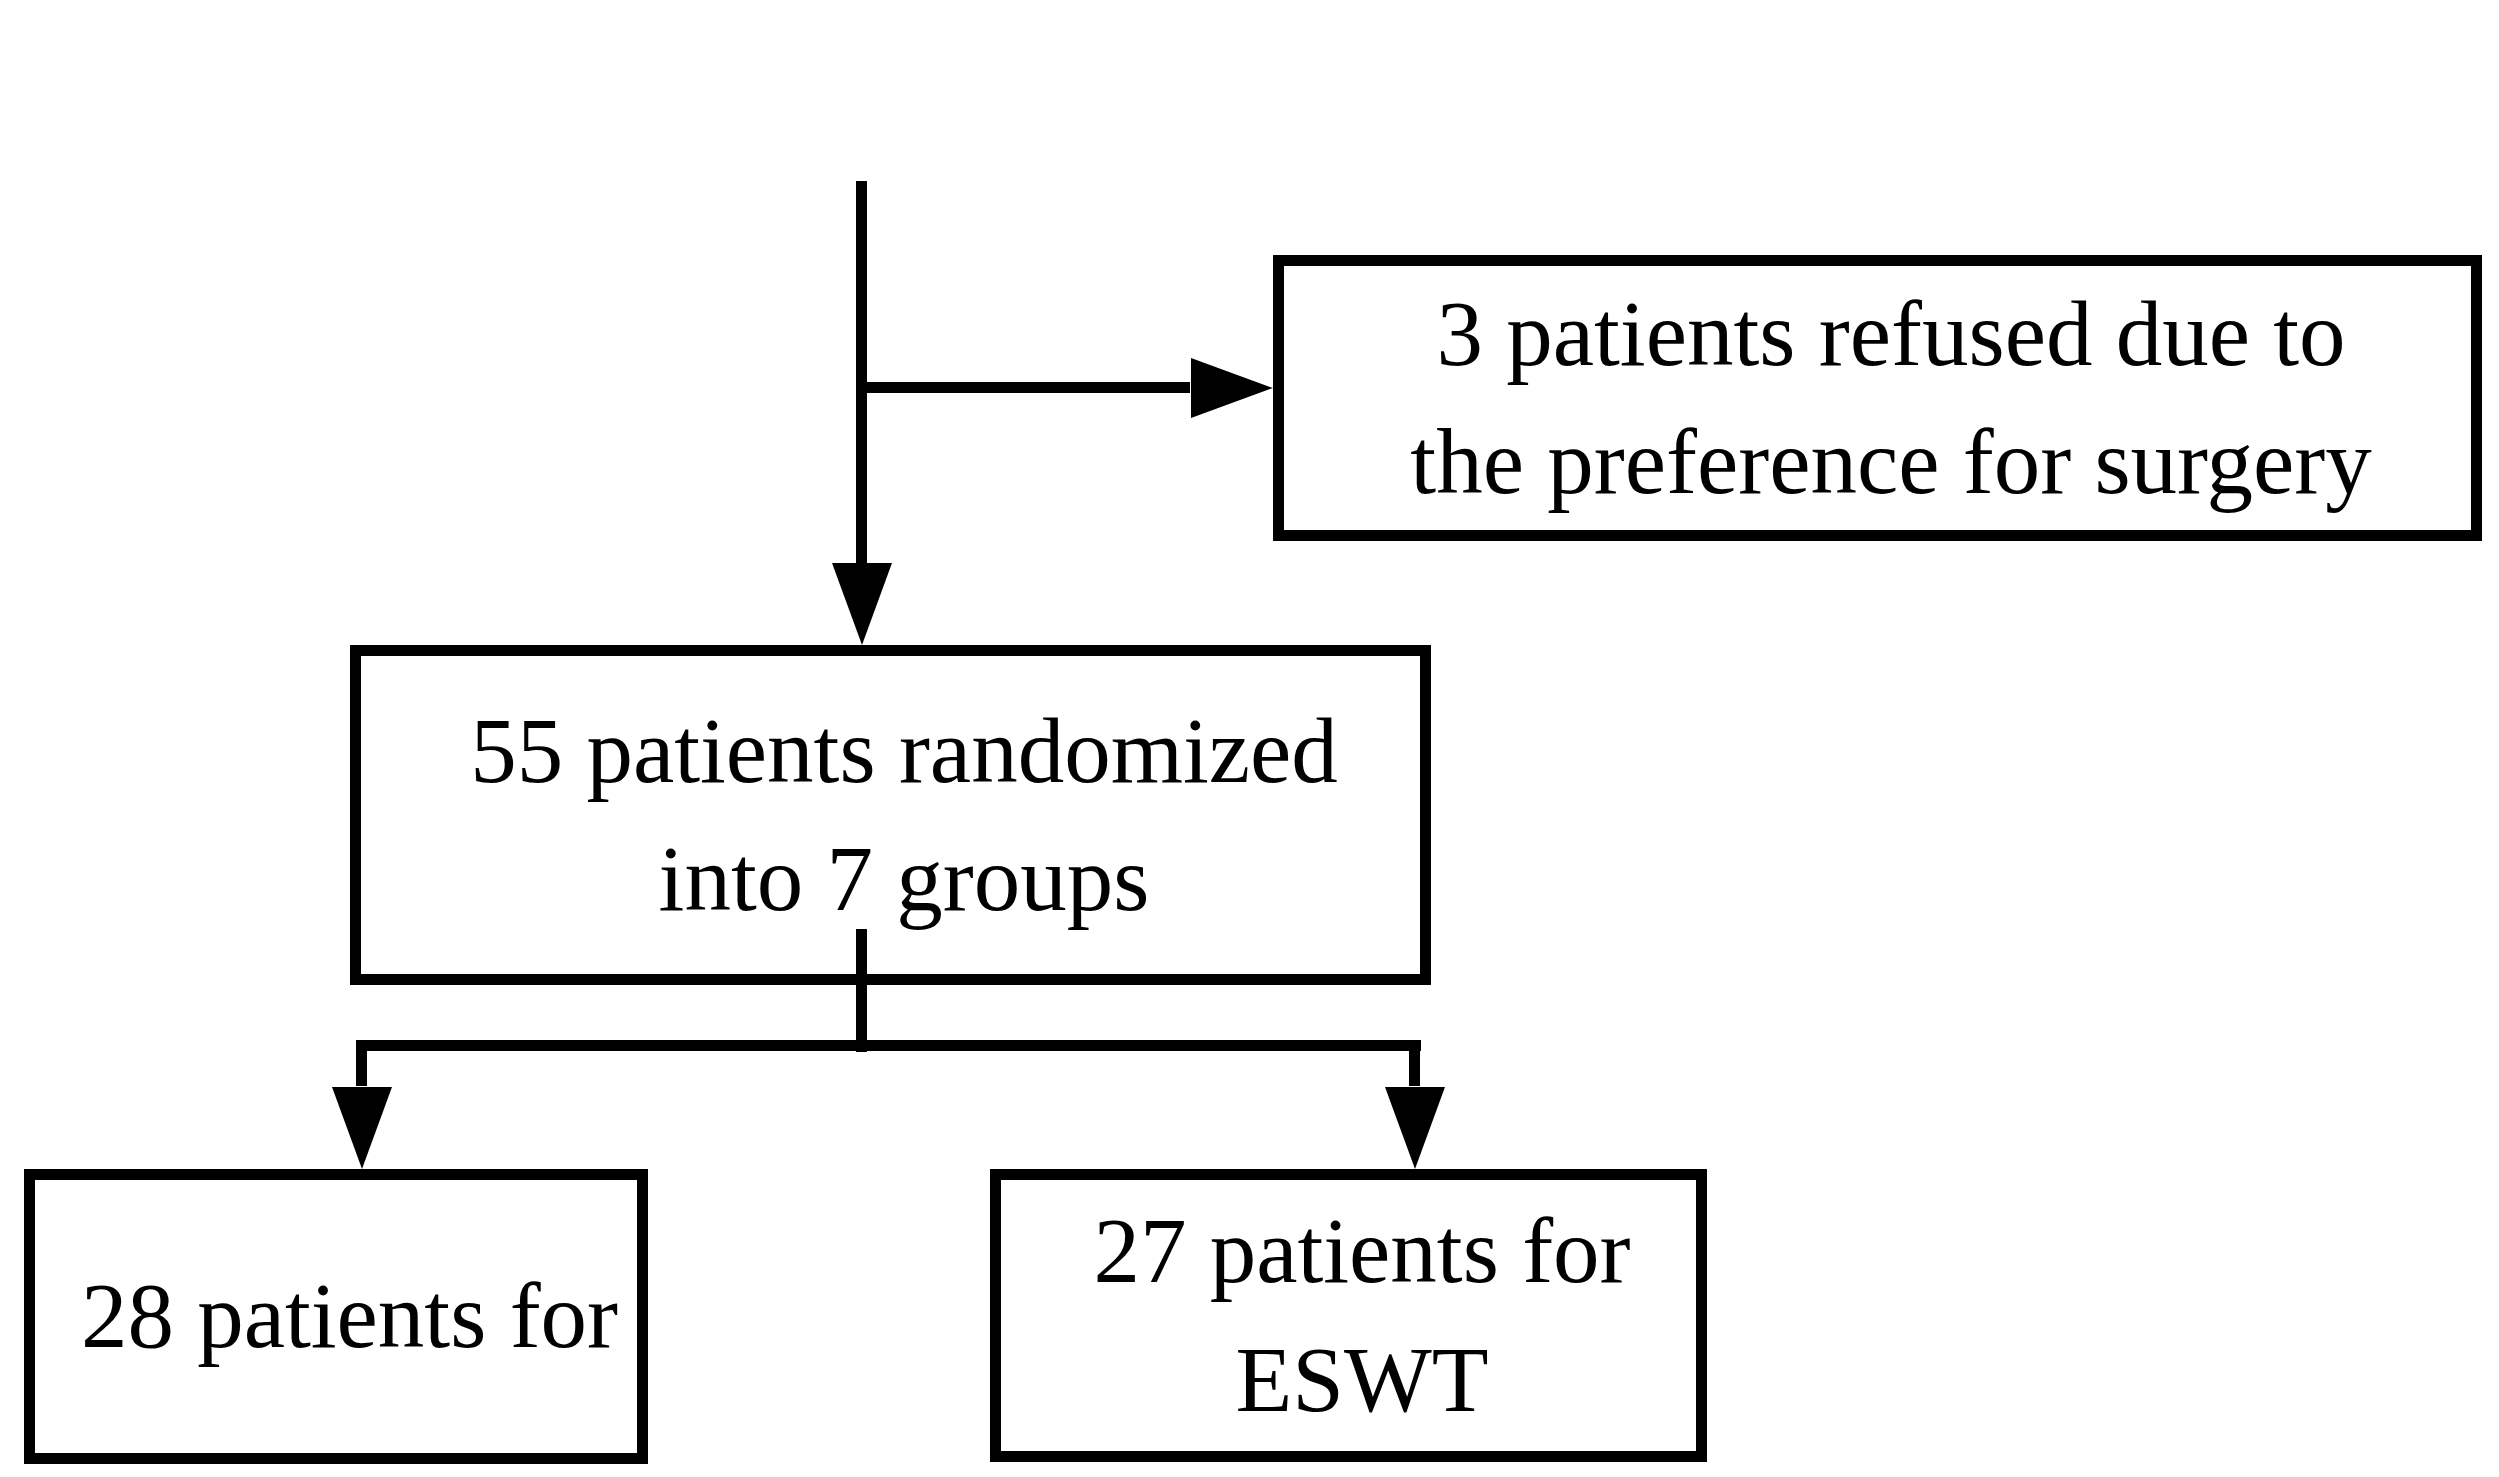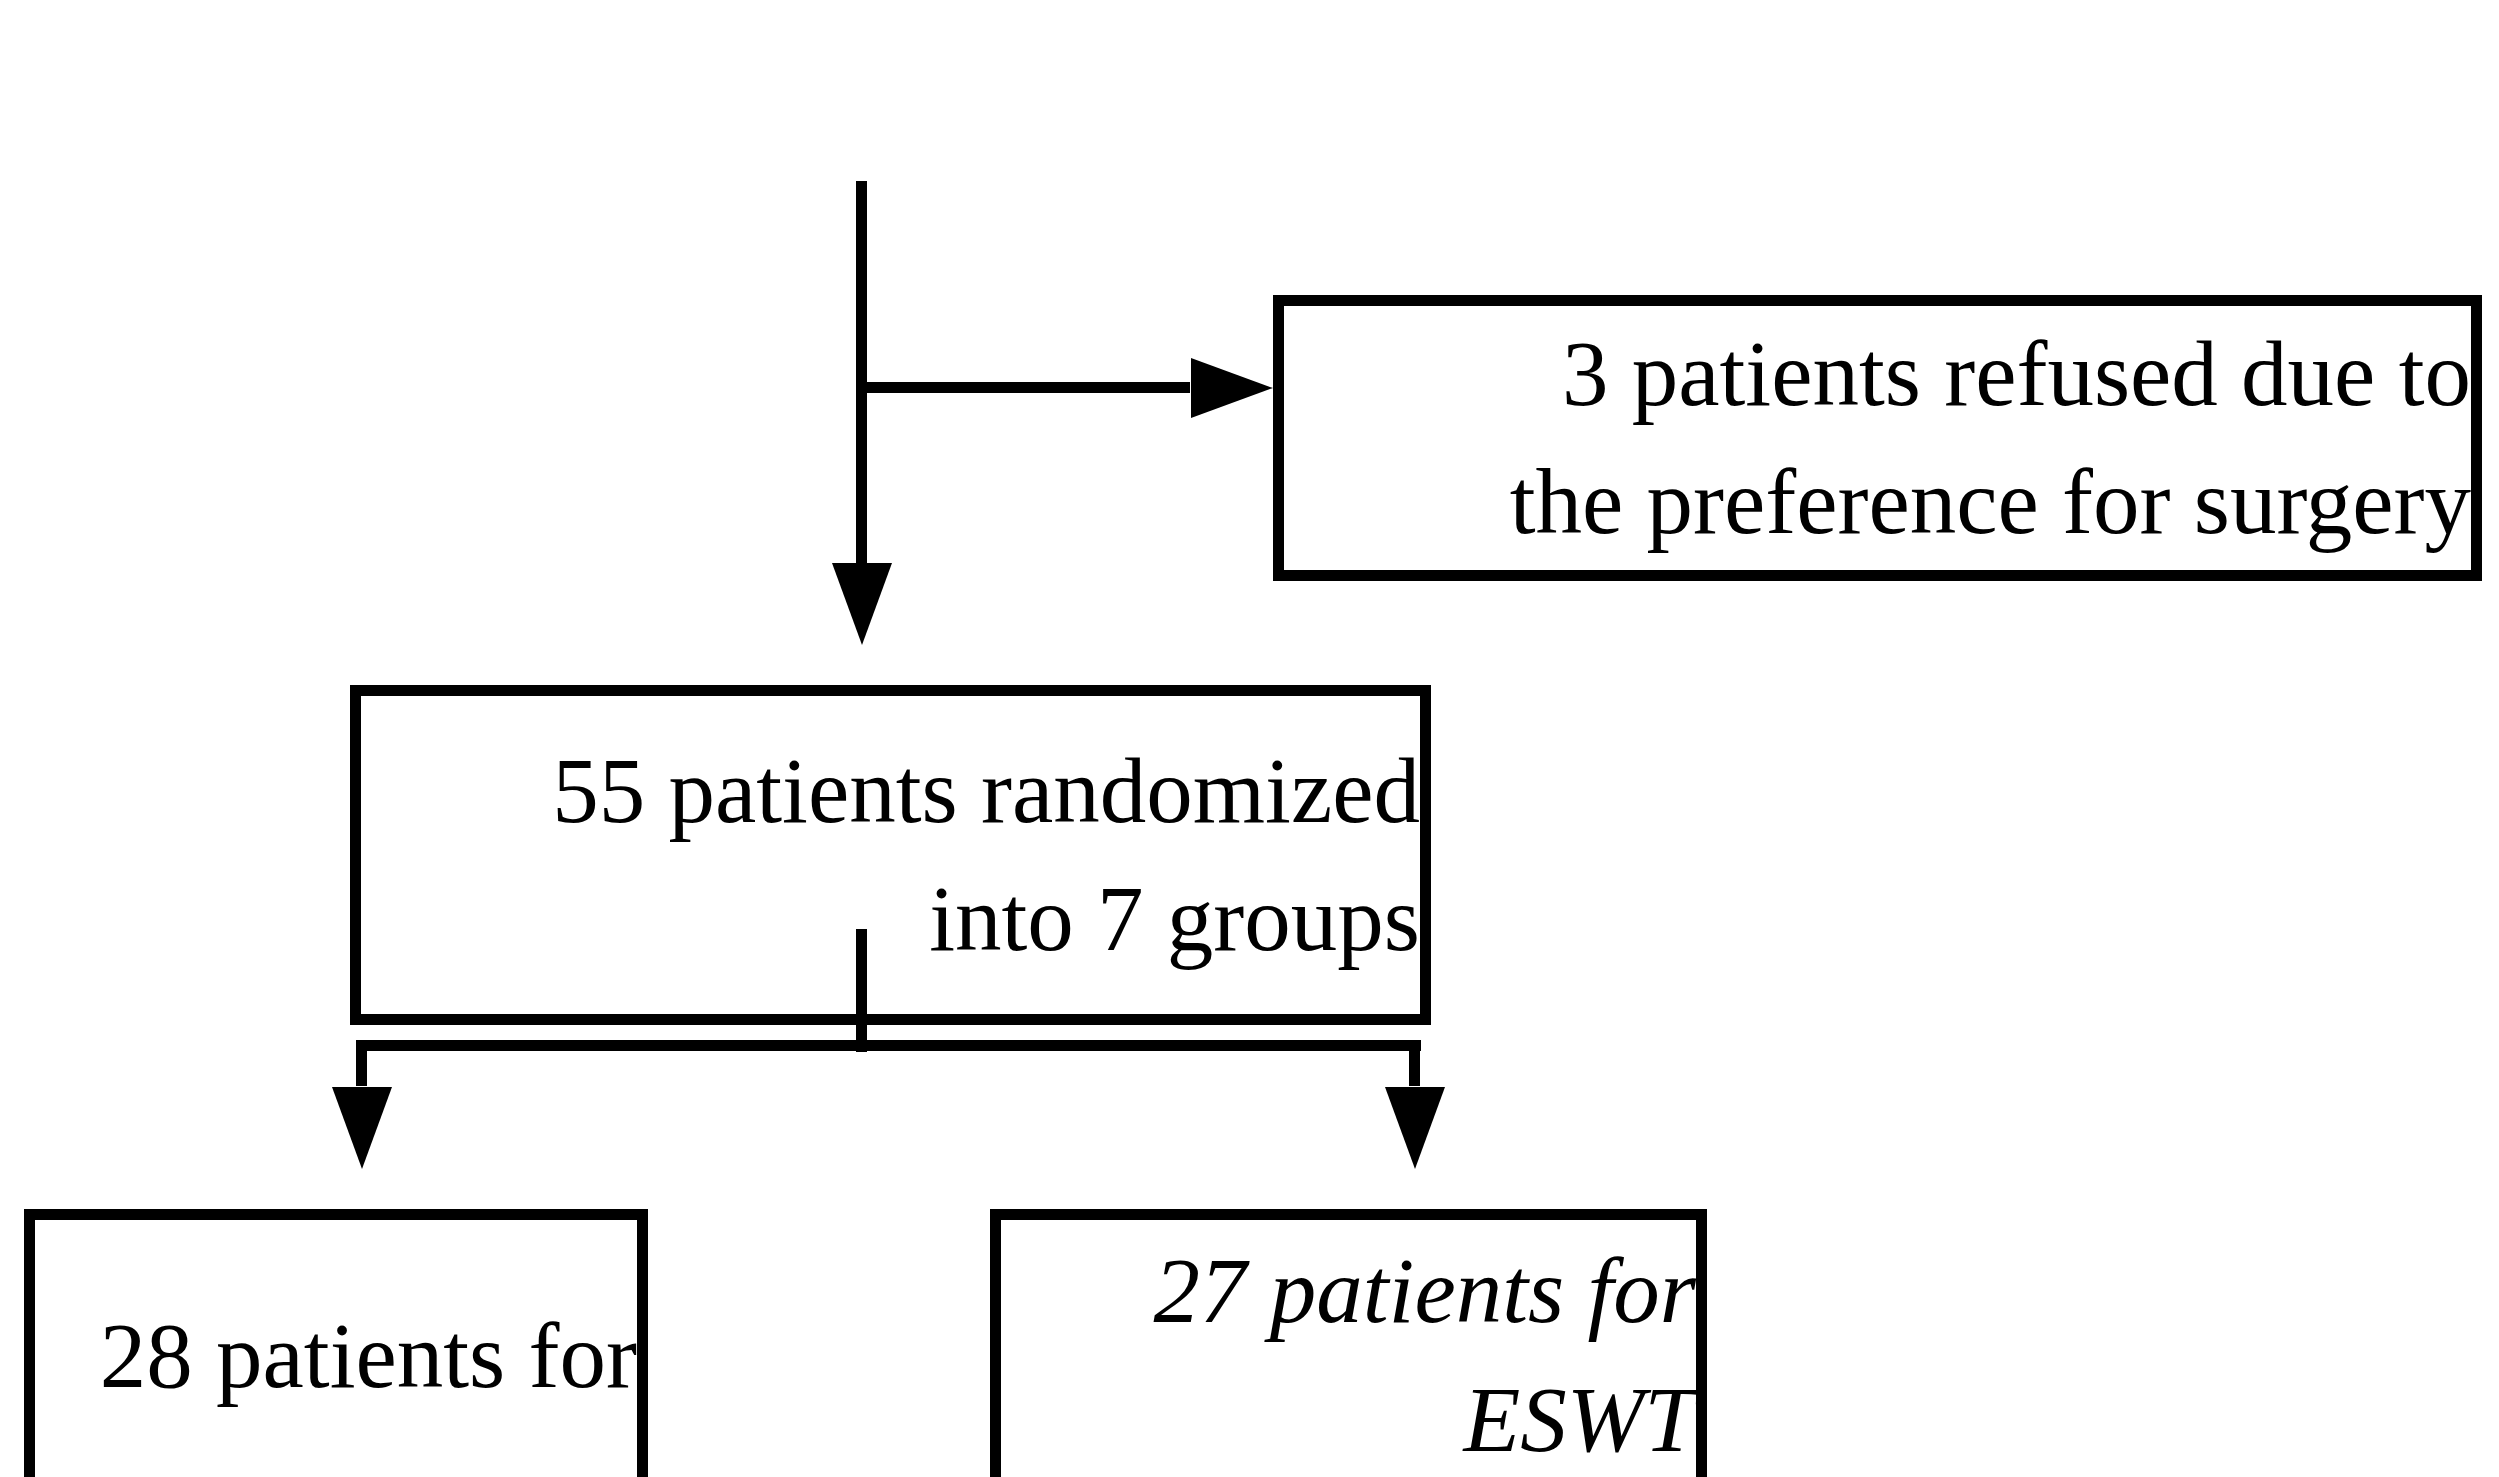--- a/index.html
+++ b/index.html
@@ -23,27 +23,27 @@
     border: 11px solid var(--line);
     background: var(--bg);
     font-size: 93px;
     line-height: 1.38;
     display: flex;
     flex-direction: column;
     justify-content: center;
   }
   .box .txt { white-space: nowrap; }
   .box.center-text { align-items: center; text-align: center; }
-  .box.left-text { align-items: flex-end; padding-left: 27px; margin-top: 40px; }
+  .box.left-text { align-items: center; padding-left: 27px; }
 
   .box-assessed   { left: 130px;  top: 18.6px;   width: 1672px; height: 163px; }
   .box-refused    { left: 1273px; top: 255px;  width: 1209px; height: 286px; }
   .box-randomized { left: 350px;  top: 645px;  width: 1081px; height: 340px; }
   .box-prp        { left: 24px;   top: 1169px; width: 624px;  height: 295px; }
-  .box-eswt       { left: 990px; top: 1169px; width: 717px;  height: 293px; font-style: italic; }
+  .box-eswt       { left: 990px; top: 1169px; width: 717px;  height: 293px; }
 
   .conn { position: absolute; background: var(--line); }
   .v1     { left: 856px;  top: 181px;  width: 11px;   height: 382px; }
   .hb     { left: 856px;  top: 382px;  width: 334px;  height: 11px;  }
   .v2     { left: 856px;  top: 929px; width: 11px;   height: 123px; }
   .split  { left: 356px;  top: 1040px; width: 1065px; height: 11px;  }
   .vleft  { left: 356px;  top: 1040px; width: 11px;   height: 46px;  }
   .vright { left: 1409px; top: 1040px; width: 11px;   height: 46px;  }
 
   .arrow-down {

